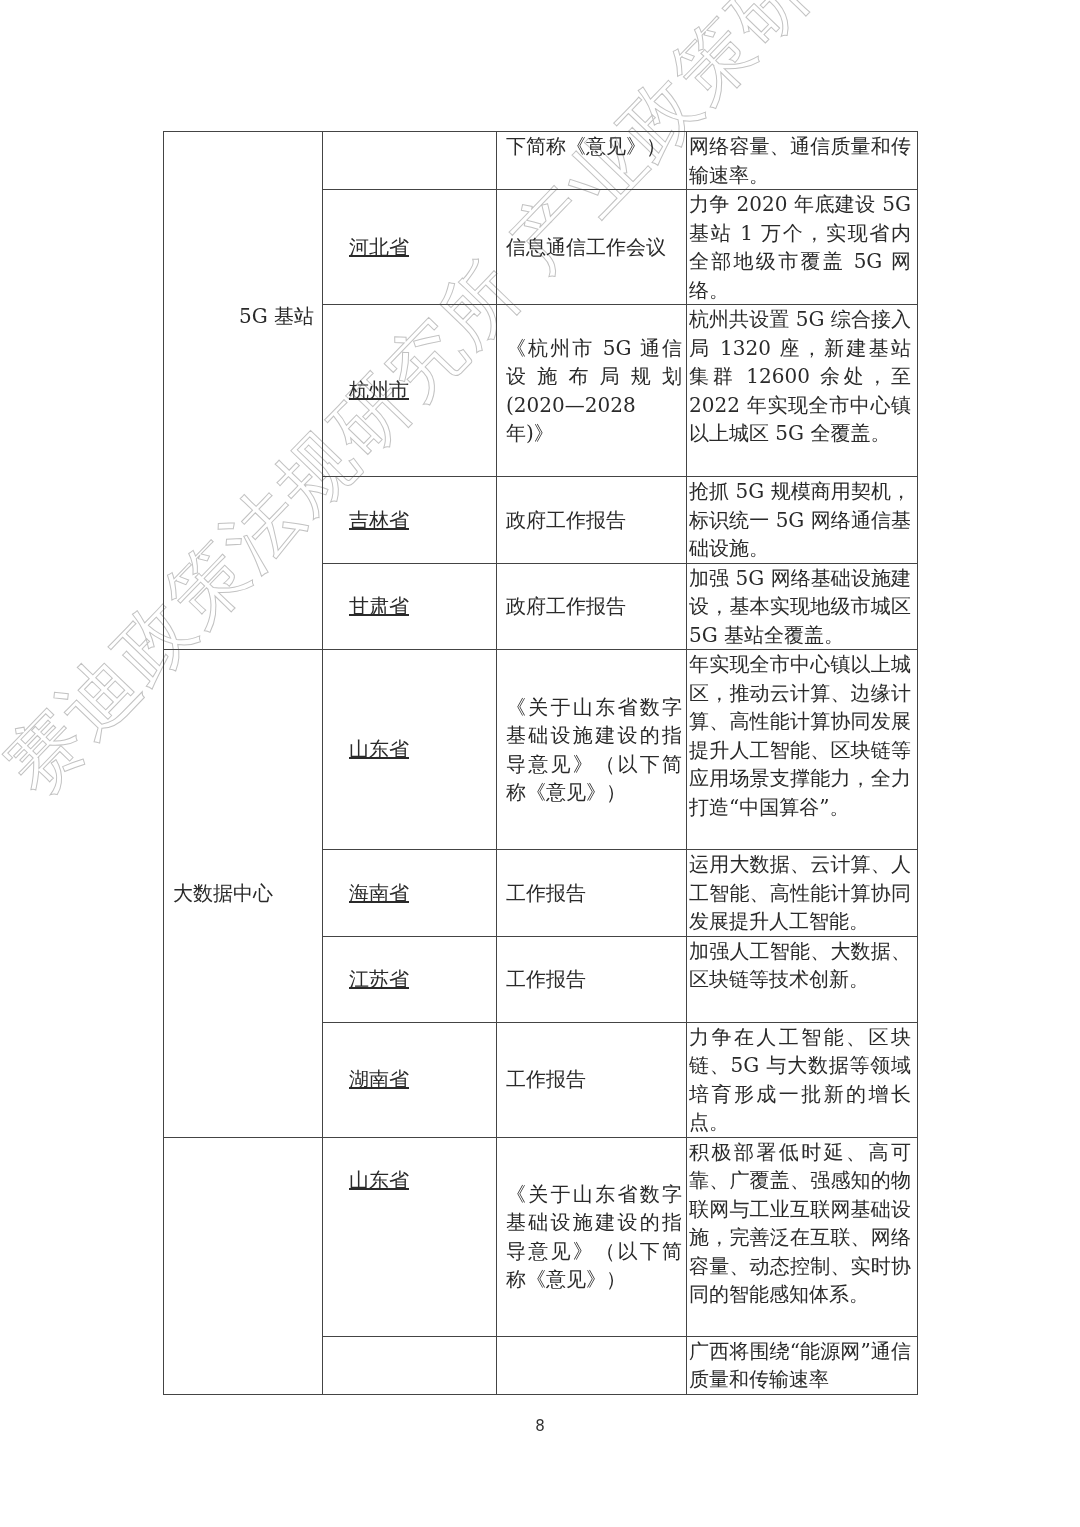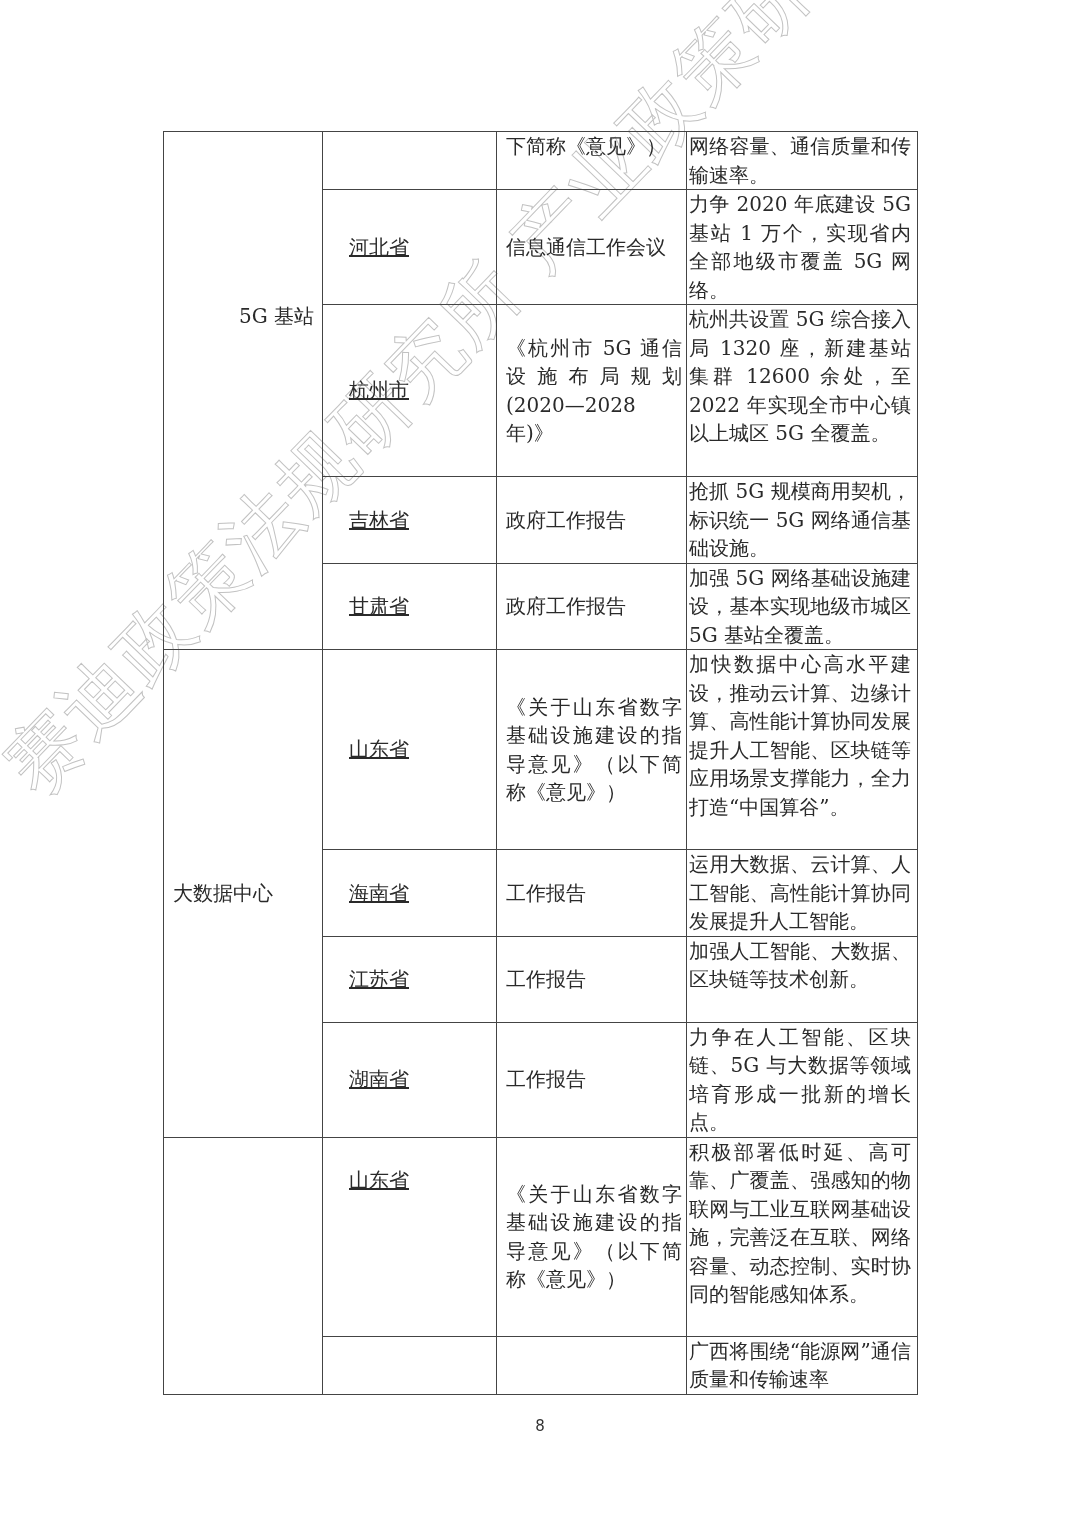--- a/index.html
+++ b/index.html
@@ -76,21 +76,21 @@
         <td class="doc">政府工作报告</td>
         <td class="desc">加强 5G 网络基础设施建设，基本实现地级市城区 5G 基站全覆盖。</td>
       </tr>
 
       <tr style="height:200px">
         <td class="cat" rowspan="4">
           <span>大数据中心</span>
         </td>
         <td class="region">山东省</td>
         <td class="doc">《关于山东省数字基础设施建设的指导意见》（以下简称《意见》）</td>
-        <td class="desc">加快数据中心高水平建设，推动云计算、边缘计算、高性能计算协同发展提升人工智能、区块链等应用场景支撑能力，全力打造“中国算谷”。</td>
+        <td class="desc">年实现全市中心镇以上城区，推动云计算、边缘计算、高性能计算协同发展提升人工智能、区块链等应用场景支撑能力，全力打造“中国算谷”。</td>
       </tr>
       <tr style="height:86px">
         <td class="region">海南省</td>
         <td class="doc">工作报告</td>
         <td class="desc">运用大数据、云计算、人工智能、高性能计算协同发展提升人工智能。</td>
       </tr>
       <tr style="height:86px">
         <td class="region">江苏省</td>
         <td class="doc">工作报告</td>
         <td class="desc">加强人工智能、大数据、区块链等技术创新。</td>

